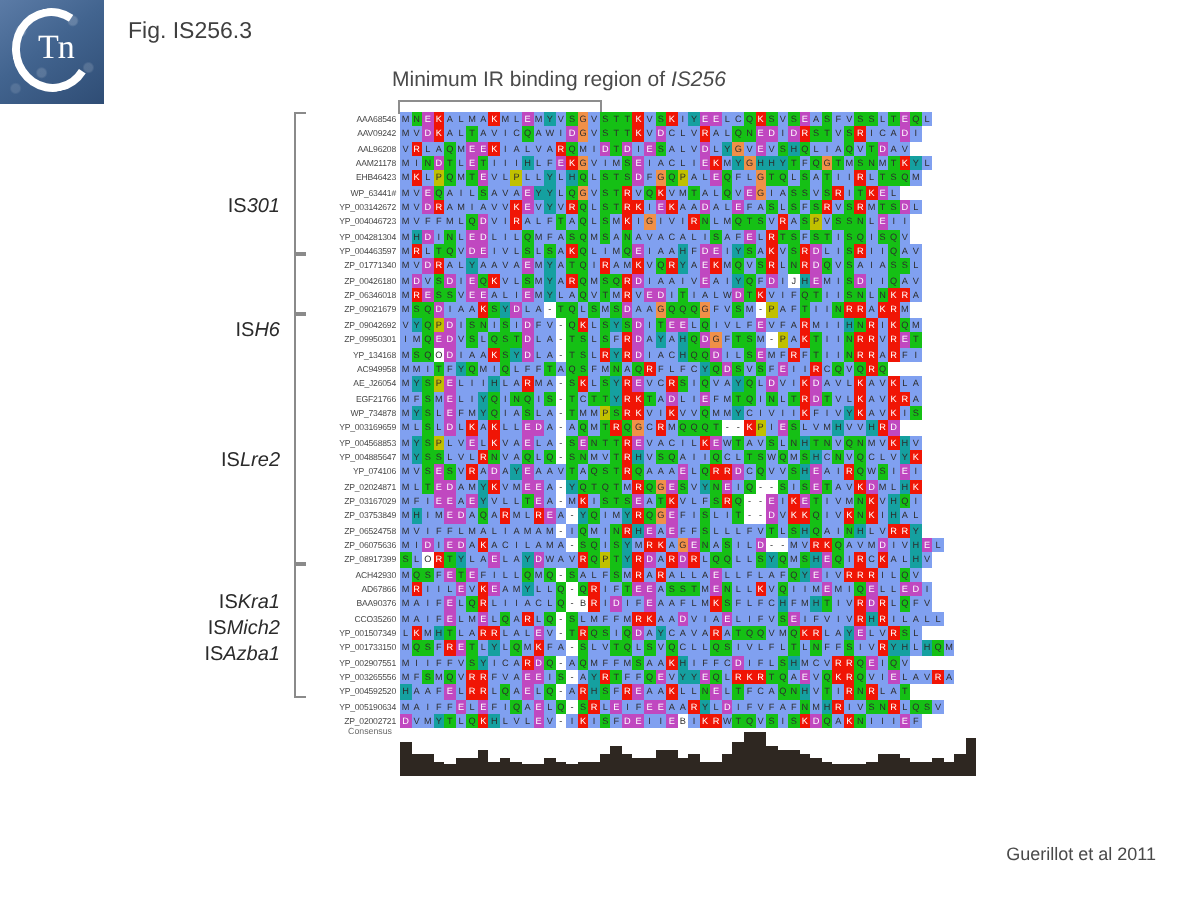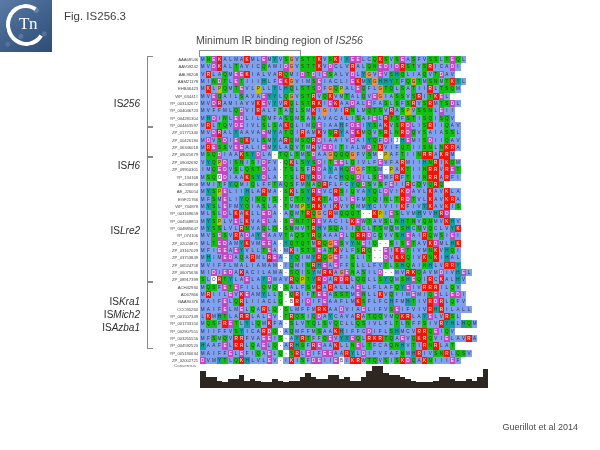--- a/index.html
+++ b/index.html
@@ -129,21 +129,21 @@
 
 <div id="fig-caption">Fig. IS256.3</div>
 
 <div id="align-title">
   <span>Minimum IR binding region of </span><i>IS256</i>
 </div>
 
 <div id="top-bracket"></div>
 
 <div id="group-labels">
-    <div class="group-label" style="top: 98px; left: 55px; width: 85px;"><span>IS</span><i>256</i></div>
+    <div class="group-label" style="top: 98px; left: 55px; width: 85px;"><span>IS</span><i>301</i></div>
     <div class="group-label" style="top: 160px; left: 55px; width: 85px;"><span>IS</span><i>H6</i></div>
     <div class="group-label" style="top: 225px; left: 55px; width: 85px;"><span>IS</span><i>Lre2</i></div>
     <div class="group-label" style="top: 296px; left: 55px; width: 85px;"><span>IS</span><i>Kra1</i></div>
     <div class="group-label" style="top: 309px; left: 55px; width: 85px;"><span>IS</span><i>Mich2</i></div>
     <div class="group-label" style="top: 322px; left: 55px; width: 85px;"><span>IS</span><i>Azba1</i></div>
   </div>
 <div id="group-brackets">
     <div class="group-bracket" style="top: 56px; height: 69px;"></div>
     <div class="group-bracket" style="top: 127px; height: 28px;"></div>
     <div class="group-bracket" style="top: 157px; height: 123px;"></div>
@@ -236,13 +236,13 @@
     <div class="aln-row"><span class="aln-cell" style="background: rgb(128, 160, 240);">M</span><span class="aln-cell" style="background: rgb(128, 160, 240);">I</span><span class="aln-cell" style="background: rgb(128, 160, 240);">I</span><span class="aln-cell" style="background: rgb(128, 160, 240);">F</span><span class="aln-cell" style="background: rgb(128, 160, 240);">F</span><span class="aln-cell" style="background: rgb(128, 160, 240);">V</span><span class="aln-cell" style="background: rgb(21, 192, 21);">S</span><span class="aln-cell" style="background: rgb(21, 160, 160);">Y</span><span class="aln-cell" style="background: rgb(128, 160, 240);">I</span><span class="aln-cell" style="background: rgb(128, 160, 240);">C</span><span class="aln-cell" style="background: rgb(128, 160, 240);">A</span><span class="aln-cell" style="background: rgb(240, 21, 5); color: rgb(255, 255, 255);">R</span><span class="aln-cell" style="background: rgb(192, 72, 192); color: rgb(255, 255, 255);">D</span><span class="aln-cell" style="background: rgb(21, 192, 21);">Q</span><span class="aln-cell" style="background: transparent;">-</span><span class="aln-cell" style="background: rgb(128, 160, 240);">A</span><span class="aln-cell" style="background: rgb(21, 192, 21);">Q</span><span class="aln-cell" style="background: rgb(128, 160, 240);">M</span><span class="aln-cell" style="background: rgb(128, 160, 240);">F</span><span class="aln-cell" style="background: rgb(128, 160, 240);">F</span><span class="aln-cell" style="background: rgb(128, 160, 240);">M</span><span class="aln-cell" style="background: rgb(21, 192, 21);">S</span><span class="aln-cell" style="background: rgb(128, 160, 240);">A</span><span class="aln-cell" style="background: rgb(128, 160, 240);">A</span><span class="aln-cell" style="background: rgb(240, 21, 5); color: rgb(255, 255, 255);">K</span><span class="aln-cell" style="background: rgb(21, 160, 160);">H</span><span class="aln-cell" style="background: rgb(128, 160, 240);">I</span><span class="aln-cell" style="background: rgb(128, 160, 240);">F</span><span class="aln-cell" style="background: rgb(128, 160, 240);">F</span><span class="aln-cell" style="background: rgb(128, 160, 240);">C</span><span class="aln-cell" style="background: rgb(192, 72, 192); color: rgb(255, 255, 255);">D</span><span class="aln-cell" style="background: rgb(128, 160, 240);">I</span><span class="aln-cell" style="background: rgb(128, 160, 240);">F</span><span class="aln-cell" style="background: rgb(128, 160, 240);">L</span><span class="aln-cell" style="background: rgb(21, 192, 21);">S</span><span class="aln-cell" style="background: rgb(21, 160, 160);">H</span><span class="aln-cell" style="background: rgb(128, 160, 240);">M</span><span class="aln-cell" style="background: rgb(128, 160, 240);">C</span><span class="aln-cell" style="background: rgb(128, 160, 240);">V</span><span class="aln-cell" style="background: rgb(240, 21, 5); color: rgb(255, 255, 255);">R</span><span class="aln-cell" style="background: rgb(240, 21, 5); color: rgb(255, 255, 255);">R</span><span class="aln-cell" style="background: rgb(21, 192, 21);">Q</span><span class="aln-cell" style="background: rgb(192, 72, 192); color: rgb(255, 255, 255);">E</span><span class="aln-cell" style="background: rgb(128, 160, 240);">I</span><span class="aln-cell" style="background: rgb(21, 192, 21);">Q</span><span class="aln-cell" style="background: rgb(128, 160, 240);">V</span><span class="aln-cell" style="background: transparent;"></span><span class="aln-cell" style="background: transparent;"></span><span class="aln-cell" style="background: transparent;"></span><span class="aln-cell" style="background: transparent;"></span><span class="aln-cell" style="background: transparent;"></span><span class="aln-cell" style="background: transparent;"></span></div>
     <div class="aln-row"><span class="aln-cell" style="background: rgb(128, 160, 240);">M</span><span class="aln-cell" style="background: rgb(128, 160, 240);">F</span><span class="aln-cell" style="background: rgb(21, 192, 21);">S</span><span class="aln-cell" style="background: rgb(128, 160, 240);">M</span><span class="aln-cell" style="background: rgb(21, 192, 21);">Q</span><span class="aln-cell" style="background: rgb(128, 160, 240);">V</span><span class="aln-cell" style="background: rgb(240, 21, 5); color: rgb(255, 255, 255);">R</span><span class="aln-cell" style="background: rgb(240, 21, 5); color: rgb(255, 255, 255);">R</span><span class="aln-cell" style="background: rgb(128, 160, 240);">F</span><span class="aln-cell" style="background: rgb(128, 160, 240);">V</span><span class="aln-cell" style="background: rgb(128, 160, 240);">A</span><span class="aln-cell" style="background: rgb(192, 72, 192); color: rgb(255, 255, 255);">E</span><span class="aln-cell" style="background: rgb(192, 72, 192); color: rgb(255, 255, 255);">E</span><span class="aln-cell" style="background: rgb(128, 160, 240);">I</span><span class="aln-cell" style="background: rgb(21, 192, 21);">S</span><span class="aln-cell" style="background: transparent;">-</span><span class="aln-cell" style="background: rgb(128, 160, 240);">A</span><span class="aln-cell" style="background: rgb(21, 160, 160);">Y</span><span class="aln-cell" style="background: rgb(240, 21, 5); color: rgb(255, 255, 255);">R</span><span class="aln-cell" style="background: rgb(21, 192, 21);">T</span><span class="aln-cell" style="background: rgb(128, 160, 240);">F</span><span class="aln-cell" style="background: rgb(128, 160, 240);">F</span><span class="aln-cell" style="background: rgb(21, 192, 21);">Q</span><span class="aln-cell" style="background: rgb(192, 72, 192); color: rgb(255, 255, 255);">E</span><span class="aln-cell" style="background: rgb(128, 160, 240);">V</span><span class="aln-cell" style="background: rgb(21, 160, 160);">Y</span><span class="aln-cell" style="background: rgb(21, 160, 160);">Y</span><span class="aln-cell" style="background: rgb(192, 72, 192); color: rgb(255, 255, 255);">E</span><span class="aln-cell" style="background: rgb(21, 192, 21);">Q</span><span class="aln-cell" style="background: rgb(128, 160, 240);">L</span><span class="aln-cell" style="background: rgb(240, 21, 5); color: rgb(255, 255, 255);">R</span><span class="aln-cell" style="background: rgb(240, 21, 5); color: rgb(255, 255, 255);">K</span><span class="aln-cell" style="background: rgb(240, 21, 5); color: rgb(255, 255, 255);">R</span><span class="aln-cell" style="background: rgb(21, 192, 21);">T</span><span class="aln-cell" style="background: rgb(21, 192, 21);">Q</span><span class="aln-cell" style="background: rgb(128, 160, 240);">A</span><span class="aln-cell" style="background: rgb(192, 72, 192); color: rgb(255, 255, 255);">E</span><span class="aln-cell" style="background: rgb(128, 160, 240);">V</span><span class="aln-cell" style="background: rgb(21, 192, 21);">Q</span><span class="aln-cell" style="background: rgb(240, 21, 5); color: rgb(255, 255, 255);">K</span><span class="aln-cell" style="background: rgb(240, 21, 5); color: rgb(255, 255, 255);">R</span><span class="aln-cell" style="background: rgb(21, 192, 21);">Q</span><span class="aln-cell" style="background: rgb(128, 160, 240);">V</span><span class="aln-cell" style="background: rgb(128, 160, 240);">I</span><span class="aln-cell" style="background: rgb(192, 72, 192); color: rgb(255, 255, 255);">E</span><span class="aln-cell" style="background: rgb(128, 160, 240);">L</span><span class="aln-cell" style="background: rgb(128, 160, 240);">A</span><span class="aln-cell" style="background: rgb(128, 160, 240);">V</span><span class="aln-cell" style="background: rgb(240, 21, 5); color: rgb(255, 255, 255);">R</span><span class="aln-cell" style="background: rgb(128, 160, 240);">A</span><span class="aln-cell" style="background: transparent;"></span><span class="aln-cell" style="background: transparent;"></span></div>
     <div class="aln-row"><span class="aln-cell" style="background: rgb(21, 160, 160);">H</span><span class="aln-cell" style="background: rgb(128, 160, 240);">A</span><span class="aln-cell" style="background: rgb(128, 160, 240);">A</span><span class="aln-cell" style="background: rgb(128, 160, 240);">F</span><span class="aln-cell" style="background: rgb(192, 72, 192); color: rgb(255, 255, 255);">E</span><span class="aln-cell" style="background: rgb(128, 160, 240);">L</span><span class="aln-cell" style="background: rgb(240, 21, 5); color: rgb(255, 255, 255);">R</span><span class="aln-cell" style="background: rgb(240, 21, 5); color: rgb(255, 255, 255);">R</span><span class="aln-cell" style="background: rgb(128, 160, 240);">L</span><span class="aln-cell" style="background: rgb(21, 192, 21);">Q</span><span class="aln-cell" style="background: rgb(128, 160, 240);">A</span><span class="aln-cell" style="background: rgb(192, 72, 192); color: rgb(255, 255, 255);">E</span><span class="aln-cell" style="background: rgb(128, 160, 240);">L</span><span class="aln-cell" style="background: rgb(21, 192, 21);">Q</span><span class="aln-cell" style="background: transparent;">-</span><span class="aln-cell" style="background: rgb(128, 160, 240);">A</span><span class="aln-cell" style="background: rgb(240, 21, 5); color: rgb(255, 255, 255);">R</span><span class="aln-cell" style="background: rgb(21, 160, 160);">H</span><span class="aln-cell" style="background: rgb(21, 192, 21);">S</span><span class="aln-cell" style="background: rgb(128, 160, 240);">F</span><span class="aln-cell" style="background: rgb(240, 21, 5); color: rgb(255, 255, 255);">R</span><span class="aln-cell" style="background: rgb(192, 72, 192); color: rgb(255, 255, 255);">E</span><span class="aln-cell" style="background: rgb(128, 160, 240);">A</span><span class="aln-cell" style="background: rgb(128, 160, 240);">A</span><span class="aln-cell" style="background: rgb(240, 21, 5); color: rgb(255, 255, 255);">K</span><span class="aln-cell" style="background: rgb(128, 160, 240);">L</span><span class="aln-cell" style="background: rgb(128, 160, 240);">L</span><span class="aln-cell" style="background: rgb(21, 192, 21);">N</span><span class="aln-cell" style="background: rgb(192, 72, 192); color: rgb(255, 255, 255);">E</span><span class="aln-cell" style="background: rgb(128, 160, 240);">L</span><span class="aln-cell" style="background: rgb(21, 192, 21);">T</span><span class="aln-cell" style="background: rgb(128, 160, 240);">F</span><span class="aln-cell" style="background: rgb(128, 160, 240);">C</span><span class="aln-cell" style="background: rgb(128, 160, 240);">A</span><span class="aln-cell" style="background: rgb(21, 192, 21);">Q</span><span class="aln-cell" style="background: rgb(21, 192, 21);">N</span><span class="aln-cell" style="background: rgb(21, 160, 160);">H</span><span class="aln-cell" style="background: rgb(128, 160, 240);">V</span><span class="aln-cell" style="background: rgb(21, 192, 21);">T</span><span class="aln-cell" style="background: rgb(128, 160, 240);">I</span><span class="aln-cell" style="background: rgb(240, 21, 5); color: rgb(255, 255, 255);">R</span><span class="aln-cell" style="background: rgb(21, 192, 21);">N</span><span class="aln-cell" style="background: rgb(240, 21, 5); color: rgb(255, 255, 255);">R</span><span class="aln-cell" style="background: rgb(128, 160, 240);">L</span><span class="aln-cell" style="background: rgb(128, 160, 240);">A</span><span class="aln-cell" style="background: rgb(21, 192, 21);">T</span><span class="aln-cell" style="background: transparent;"></span><span class="aln-cell" style="background: transparent;"></span><span class="aln-cell" style="background: transparent;"></span><span class="aln-cell" style="background: transparent;"></span><span class="aln-cell" style="background: transparent;"></span><span class="aln-cell" style="background: transparent;"></span></div>
     <div class="aln-row"><span class="aln-cell" style="background: rgb(128, 160, 240);">M</span><span class="aln-cell" style="background: rgb(128, 160, 240);">A</span><span class="aln-cell" style="background: rgb(128, 160, 240);">I</span><span class="aln-cell" style="background: rgb(128, 160, 240);">F</span><span class="aln-cell" style="background: rgb(128, 160, 240);">F</span><span class="aln-cell" style="background: rgb(192, 72, 192); color: rgb(255, 255, 255);">E</span><span class="aln-cell" style="background: rgb(128, 160, 240);">L</span><span class="aln-cell" style="background: rgb(192, 72, 192); color: rgb(255, 255, 255);">E</span><span class="aln-cell" style="background: rgb(128, 160, 240);">F</span><span class="aln-cell" style="background: rgb(128, 160, 240);">I</span><span class="aln-cell" style="background: rgb(21, 192, 21);">Q</span><span class="aln-cell" style="background: rgb(128, 160, 240);">A</span><span class="aln-cell" style="background: rgb(192, 72, 192); color: rgb(255, 255, 255);">E</span><span class="aln-cell" style="background: rgb(128, 160, 240);">L</span><span class="aln-cell" style="background: rgb(21, 192, 21);">Q</span><span class="aln-cell" style="background: transparent;">-</span><span class="aln-cell" style="background: rgb(21, 192, 21);">S</span><span class="aln-cell" style="background: rgb(240, 21, 5); color: rgb(255, 255, 255);">R</span><span class="aln-cell" style="background: rgb(128, 160, 240);">L</span><span class="aln-cell" style="background: rgb(192, 72, 192); color: rgb(255, 255, 255);">E</span><span class="aln-cell" style="background: rgb(128, 160, 240);">I</span><span class="aln-cell" style="background: rgb(128, 160, 240);">F</span><span class="aln-cell" style="background: rgb(192, 72, 192); color: rgb(255, 255, 255);">E</span><span class="aln-cell" style="background: rgb(192, 72, 192); color: rgb(255, 255, 255);">E</span><span class="aln-cell" style="background: rgb(128, 160, 240);">A</span><span class="aln-cell" style="background: rgb(128, 160, 240);">A</span><span class="aln-cell" style="background: rgb(240, 21, 5); color: rgb(255, 255, 255);">R</span><span class="aln-cell" style="background: rgb(21, 160, 160);">Y</span><span class="aln-cell" style="background: rgb(128, 160, 240);">L</span><span class="aln-cell" style="background: rgb(192, 72, 192); color: rgb(255, 255, 255);">D</span><span class="aln-cell" style="background: rgb(128, 160, 240);">I</span><span class="aln-cell" style="background: rgb(128, 160, 240);">F</span><span class="aln-cell" style="background: rgb(128, 160, 240);">V</span><span class="aln-cell" style="background: rgb(128, 160, 240);">F</span><span class="aln-cell" style="background: rgb(128, 160, 240);">A</span><span class="aln-cell" style="background: rgb(128, 160, 240);">F</span><span class="aln-cell" style="background: rgb(21, 192, 21);">N</span><span class="aln-cell" style="background: rgb(128, 160, 240);">M</span><span class="aln-cell" style="background: rgb(21, 160, 160);">H</span><span class="aln-cell" style="background: rgb(240, 21, 5); color: rgb(255, 255, 255);">R</span><span class="aln-cell" style="background: rgb(128, 160, 240);">I</span><span class="aln-cell" style="background: rgb(128, 160, 240);">V</span><span class="aln-cell" style="background: rgb(21, 192, 21);">S</span><span class="aln-cell" style="background: rgb(21, 192, 21);">N</span><span class="aln-cell" style="background: rgb(240, 21, 5); color: rgb(255, 255, 255);">R</span><span class="aln-cell" style="background: rgb(128, 160, 240);">L</span><span class="aln-cell" style="background: rgb(21, 192, 21);">Q</span><span class="aln-cell" style="background: rgb(21, 192, 21);">S</span><span class="aln-cell" style="background: rgb(128, 160, 240);">V</span><span class="aln-cell" style="background: transparent;"></span><span class="aln-cell" style="background: transparent;"></span><span class="aln-cell" style="background: transparent;"></span></div>
     <div class="aln-row"><span class="aln-cell" style="background: rgb(192, 72, 192); color: rgb(255, 255, 255);">D</span><span class="aln-cell" style="background: rgb(128, 160, 240);">V</span><span class="aln-cell" style="background: rgb(128, 160, 240);">M</span><span class="aln-cell" style="background: rgb(21, 160, 160);">Y</span><span class="aln-cell" style="background: rgb(21, 192, 21);">T</span><span class="aln-cell" style="background: rgb(128, 160, 240);">L</span><span class="aln-cell" style="background: rgb(21, 192, 21);">Q</span><span class="aln-cell" style="background: rgb(240, 21, 5); color: rgb(255, 255, 255);">K</span><span class="aln-cell" style="background: rgb(21, 160, 160);">H</span><span class="aln-cell" style="background: rgb(128, 160, 240);">L</span><span class="aln-cell" style="background: rgb(128, 160, 240);">V</span><span class="aln-cell" style="background: rgb(128, 160, 240);">L</span><span class="aln-cell" style="background: rgb(192, 72, 192); color: rgb(255, 255, 255);">E</span><span class="aln-cell" style="background: rgb(128, 160, 240);">V</span><span class="aln-cell" style="background: transparent;">-</span><span class="aln-cell" style="background: rgb(128, 160, 240);">I</span><span class="aln-cell" style="background: rgb(240, 21, 5); color: rgb(255, 255, 255);">K</span><span class="aln-cell" style="background: rgb(128, 160, 240);">I</span><span class="aln-cell" style="background: rgb(21, 192, 21);">S</span><span class="aln-cell" style="background: rgb(128, 160, 240);">F</span><span class="aln-cell" style="background: rgb(192, 72, 192); color: rgb(255, 255, 255);">D</span><span class="aln-cell" style="background: rgb(192, 72, 192); color: rgb(255, 255, 255);">E</span><span class="aln-cell" style="background: rgb(128, 160, 240);">I</span><span class="aln-cell" style="background: rgb(128, 160, 240);">I</span><span class="aln-cell" style="background: rgb(192, 72, 192); color: rgb(255, 255, 255);">E</span><span class="aln-cell" style="background: transparent;">B</span><span class="aln-cell" style="background: rgb(128, 160, 240);">I</span><span class="aln-cell" style="background: rgb(240, 21, 5); color: rgb(255, 255, 255);">K</span><span class="aln-cell" style="background: rgb(240, 21, 5); color: rgb(255, 255, 255);">R</span><span class="aln-cell" style="background: rgb(128, 160, 240);">W</span><span class="aln-cell" style="background: rgb(21, 192, 21);">T</span><span class="aln-cell" style="background: rgb(21, 192, 21);">Q</span><span class="aln-cell" style="background: rgb(128, 160, 240);">V</span><span class="aln-cell" style="background: rgb(21, 192, 21);">S</span><span class="aln-cell" style="background: rgb(128, 160, 240);">I</span><span class="aln-cell" style="background: rgb(21, 192, 21);">S</span><span class="aln-cell" style="background: rgb(240, 21, 5); color: rgb(255, 255, 255);">K</span><span class="aln-cell" style="background: rgb(192, 72, 192); color: rgb(255, 255, 255);">D</span><span class="aln-cell" style="background: rgb(21, 192, 21);">Q</span><span class="aln-cell" style="background: rgb(128, 160, 240);">A</span><span class="aln-cell" style="background: rgb(240, 21, 5); color: rgb(255, 255, 255);">K</span><span class="aln-cell" style="background: rgb(21, 192, 21);">N</span><span class="aln-cell" style="background: rgb(128, 160, 240);">I</span><span class="aln-cell" style="background: rgb(128, 160, 240);">I</span><span class="aln-cell" style="background: rgb(128, 160, 240);">I</span><span class="aln-cell" style="background: rgb(192, 72, 192); color: rgb(255, 255, 255);">E</span><span class="aln-cell" style="background: rgb(128, 160, 240);">F</span><span class="aln-cell" style="background: transparent;"></span><span class="aln-cell" style="background: transparent;"></span><span class="aln-cell" style="background: transparent;"></span><span class="aln-cell" style="background: transparent;"></span><span class="aln-cell" style="background: transparent;"></span></div>
   </div>
 
 <div id="consensus-label">Consensus</div>
 <div id="conservation"><span class="cons-col"><span class="cons-bar" style="height: 16.7143px; background: rgb(46, 39, 33);"></span></span><span class="cons-col"><span class="cons-bar" style="height: 11.1429px; background: rgb(46, 39, 33);"></span></span><span class="cons-col"><span class="cons-bar" style="height: 11.1429px; background: rgb(46, 39, 33);"></span></span><span class="cons-col"><span class="cons-bar" style="height: 7.42857px; background: rgb(46, 39, 33);"></span></span><span class="cons-col"><span class="cons-bar" style="height: 5.57143px; background: rgb(46, 39, 33);"></span></span><span class="cons-col"><span class="cons-bar" style="height: 9.28571px; background: rgb(46, 39, 33);"></span></span><span class="cons-col"><span class="cons-bar" style="height: 9.28571px; background: rgb(46, 39, 33);"></span></span><span class="cons-col"><span class="cons-bar" style="height: 13px; background: rgb(46, 39, 33);"></span></span><span class="cons-col"><span class="cons-bar" style="height: 7.42857px; background: rgb(46, 39, 33);"></span></span><span class="cons-col"><span class="cons-bar" style="height: 9.28571px; background: rgb(46, 39, 33);"></span></span><span class="cons-col"><span class="cons-bar" style="height: 7.42857px; background: rgb(46, 39, 33);"></span></span><span class="cons-col"><span class="cons-bar" style="height: 5.57143px; background: rgb(46, 39, 33);"></span></span><span class="cons-col"><span class="cons-bar" style="height: 5.57143px; background: rgb(46, 39, 33);"></span></span><span class="cons-col"><span class="cons-bar" style="height: 9.28571px; background: rgb(46, 39, 33);"></span></span><span class="cons-col"><span class="cons-bar" style="height: 7.42857px; background: rgb(46, 39, 33);"></span></span><span class="cons-col"><span class="cons-bar" style="height: 5.57143px; background: rgb(46, 39, 33);"></span></span><span class="cons-col"><span class="cons-bar" style="height: 7.42857px; background: rgb(46, 39, 33);"></span></span><span class="cons-col"><span class="cons-bar" style="height: 7.42857px; background: rgb(46, 39, 33);"></span></span><span class="cons-col"><span class="cons-bar" style="height: 11.1429px; background: rgb(46, 39, 33);"></span></span><span class="cons-col"><span class="cons-bar" style="height: 14.8571px; background: rgb(46, 39, 33);"></span></span><span class="cons-col"><span class="cons-bar" style="height: 11.1429px; background: rgb(46, 39, 33);"></span></span><span class="cons-col"><span class="cons-bar" style="height: 9.28571px; background: rgb(46, 39, 33);"></span></span><span class="cons-col"><span class="cons-bar" style="height: 9.28571px; background: rgb(46, 39, 33);"></span></span><span class="cons-col"><span class="cons-bar" style="height: 13px; background: rgb(46, 39, 33);"></span></span><span class="cons-col"><span class="cons-bar" style="height: 13px; background: rgb(46, 39, 33);"></span></span><span class="cons-col"><span class="cons-bar" style="height: 9.28571px; background: rgb(46, 39, 33);"></span></span><span class="cons-col"><span class="cons-bar" style="height: 11.1429px; background: rgb(46, 39, 33);"></span></span><span class="cons-col"><span class="cons-bar" style="height: 7.42857px; background: rgb(46, 39, 33);"></span></span><span class="cons-col"><span class="cons-bar" style="height: 7.42857px; background: rgb(46, 39, 33);"></span></span><span class="cons-col"><span class="cons-bar" style="height: 11.1429px; background: rgb(46, 39, 33);"></span></span><span class="cons-col"><span class="cons-bar" style="height: 16.7143px; background: rgb(46, 39, 33);"></span></span><span class="cons-col"><span class="cons-bar" style="height: 22.2857px; background: rgb(46, 39, 33);"></span></span><span class="cons-col"><span class="cons-bar" style="height: 22.2857px; background: rgb(46, 39, 33);"></span></span><span class="cons-col"><span class="cons-bar" style="height: 14.8571px; background: rgb(46, 39, 33);"></span></span><span class="cons-col"><span class="cons-bar" style="height: 13px; background: rgb(46, 39, 33);"></span></span><span class="cons-col"><span class="cons-bar" style="height: 13px; background: rgb(46, 39, 33);"></span></span><span class="cons-col"><span class="cons-bar" style="height: 11.1429px; background: rgb(46, 39, 33);"></span></span><span class="cons-col"><span class="cons-bar" style="height: 9.28571px; background: rgb(46, 39, 33);"></span></span><span class="cons-col"><span class="cons-bar" style="height: 7.42857px; background: rgb(46, 39, 33);"></span></span><span class="cons-col"><span class="cons-bar" style="height: 5.57143px; background: rgb(46, 39, 33);"></span></span><span class="cons-col"><span class="cons-bar" style="height: 5.57143px; background: rgb(46, 39, 33);"></span></span><span class="cons-col"><span class="cons-bar" style="height: 5.57143px; background: rgb(46, 39, 33);"></span></span><span class="cons-col"><span class="cons-bar" style="height: 7.42857px; background: rgb(46, 39, 33);"></span></span><span class="cons-col"><span class="cons-bar" style="height: 11.1429px; background: rgb(46, 39, 33);"></span></span><span class="cons-col"><span class="cons-bar" style="height: 11.1429px; background: rgb(46, 39, 33);"></span></span><span class="cons-col"><span class="cons-bar" style="height: 9.28571px; background: rgb(46, 39, 33);"></span></span><span class="cons-col"><span class="cons-bar" style="height: 7.42857px; background: rgb(46, 39, 33);"></span></span><span class="cons-col"><span class="cons-bar" style="height: 7.42857px; background: rgb(46, 39, 33);"></span></span><span class="cons-col"><span class="cons-bar" style="height: 9.28571px; background: rgb(46, 39, 33);"></span></span><span class="cons-col"><span class="cons-bar" style="height: 7.42857px; background: rgb(46, 39, 33);"></span></span><span class="cons-col"><span class="cons-bar" style="height: 11.1429px; background: rgb(46, 39, 33);"></span></span><span class="cons-col"><span class="cons-bar" style="height: 18.5714px; background: rgb(46, 39, 33);"></span></span></div>
 
-<div id="citation">Guerillot et al 2014</div>
+<div id="citation">Guerillot et al 2011</div>
 
 </body></html>

